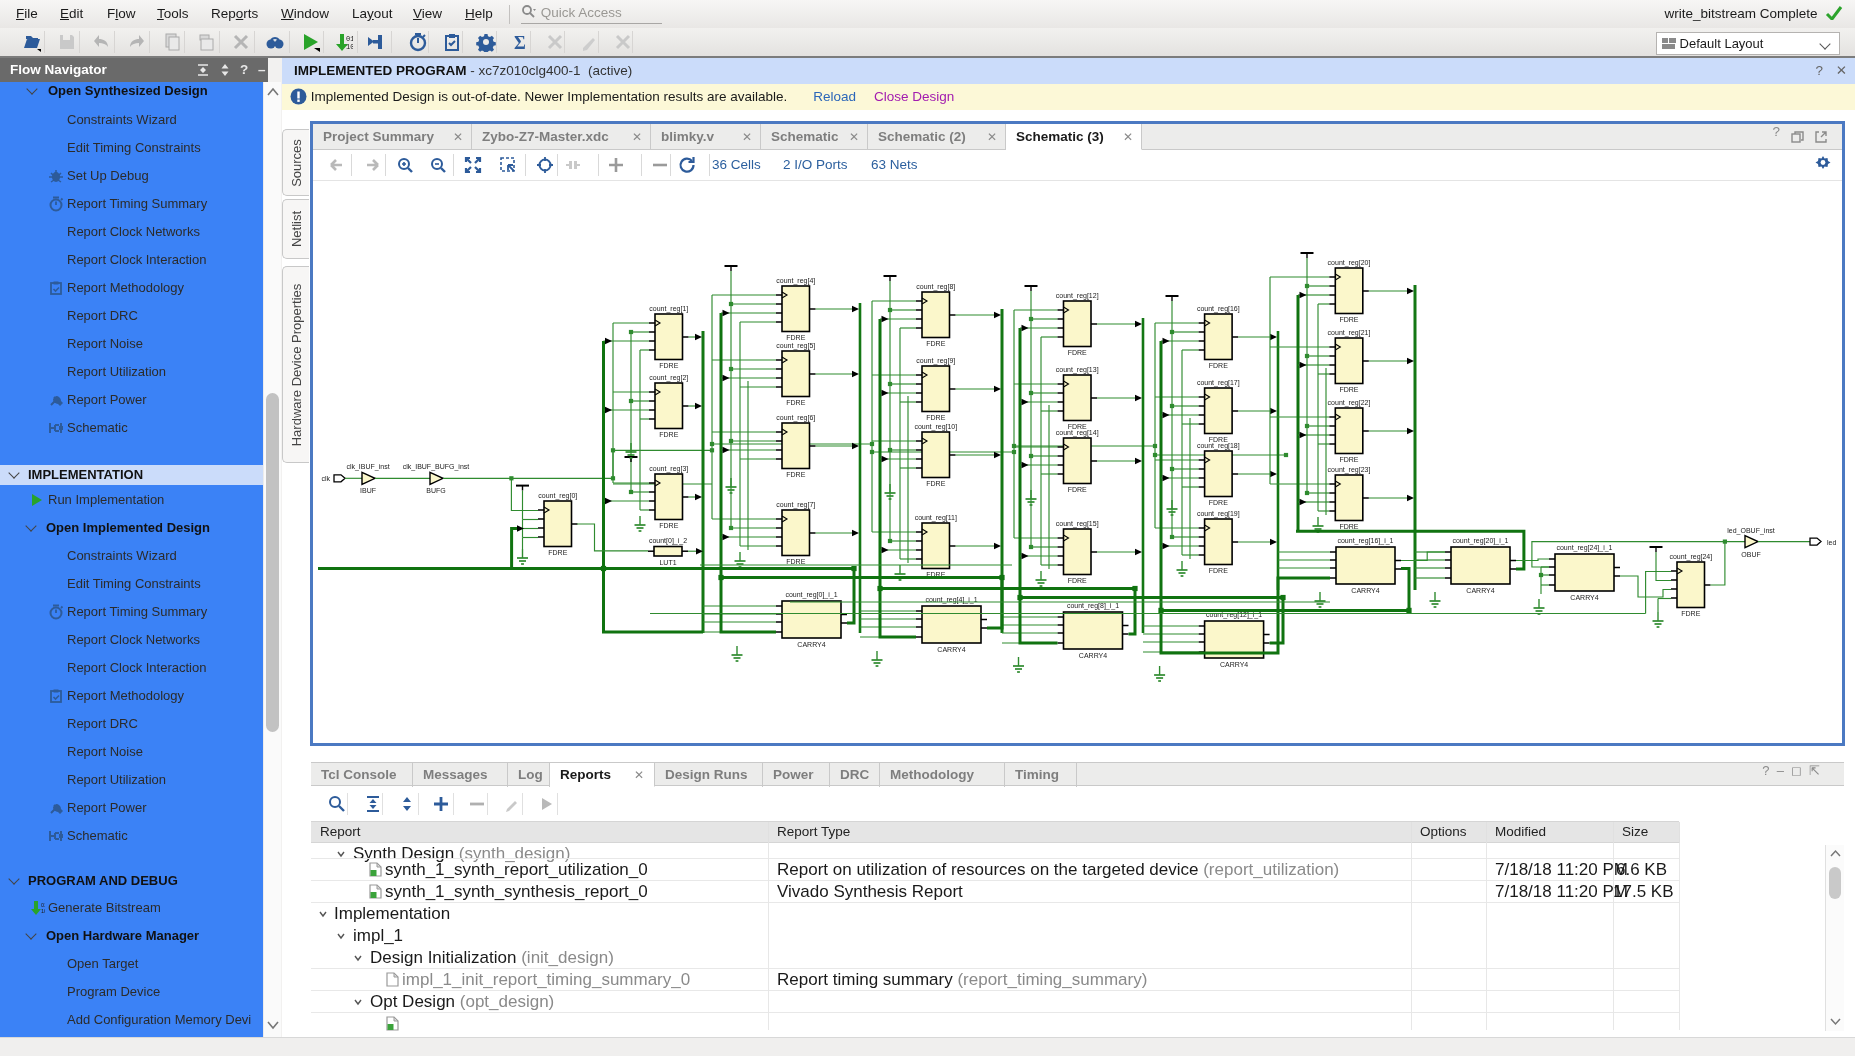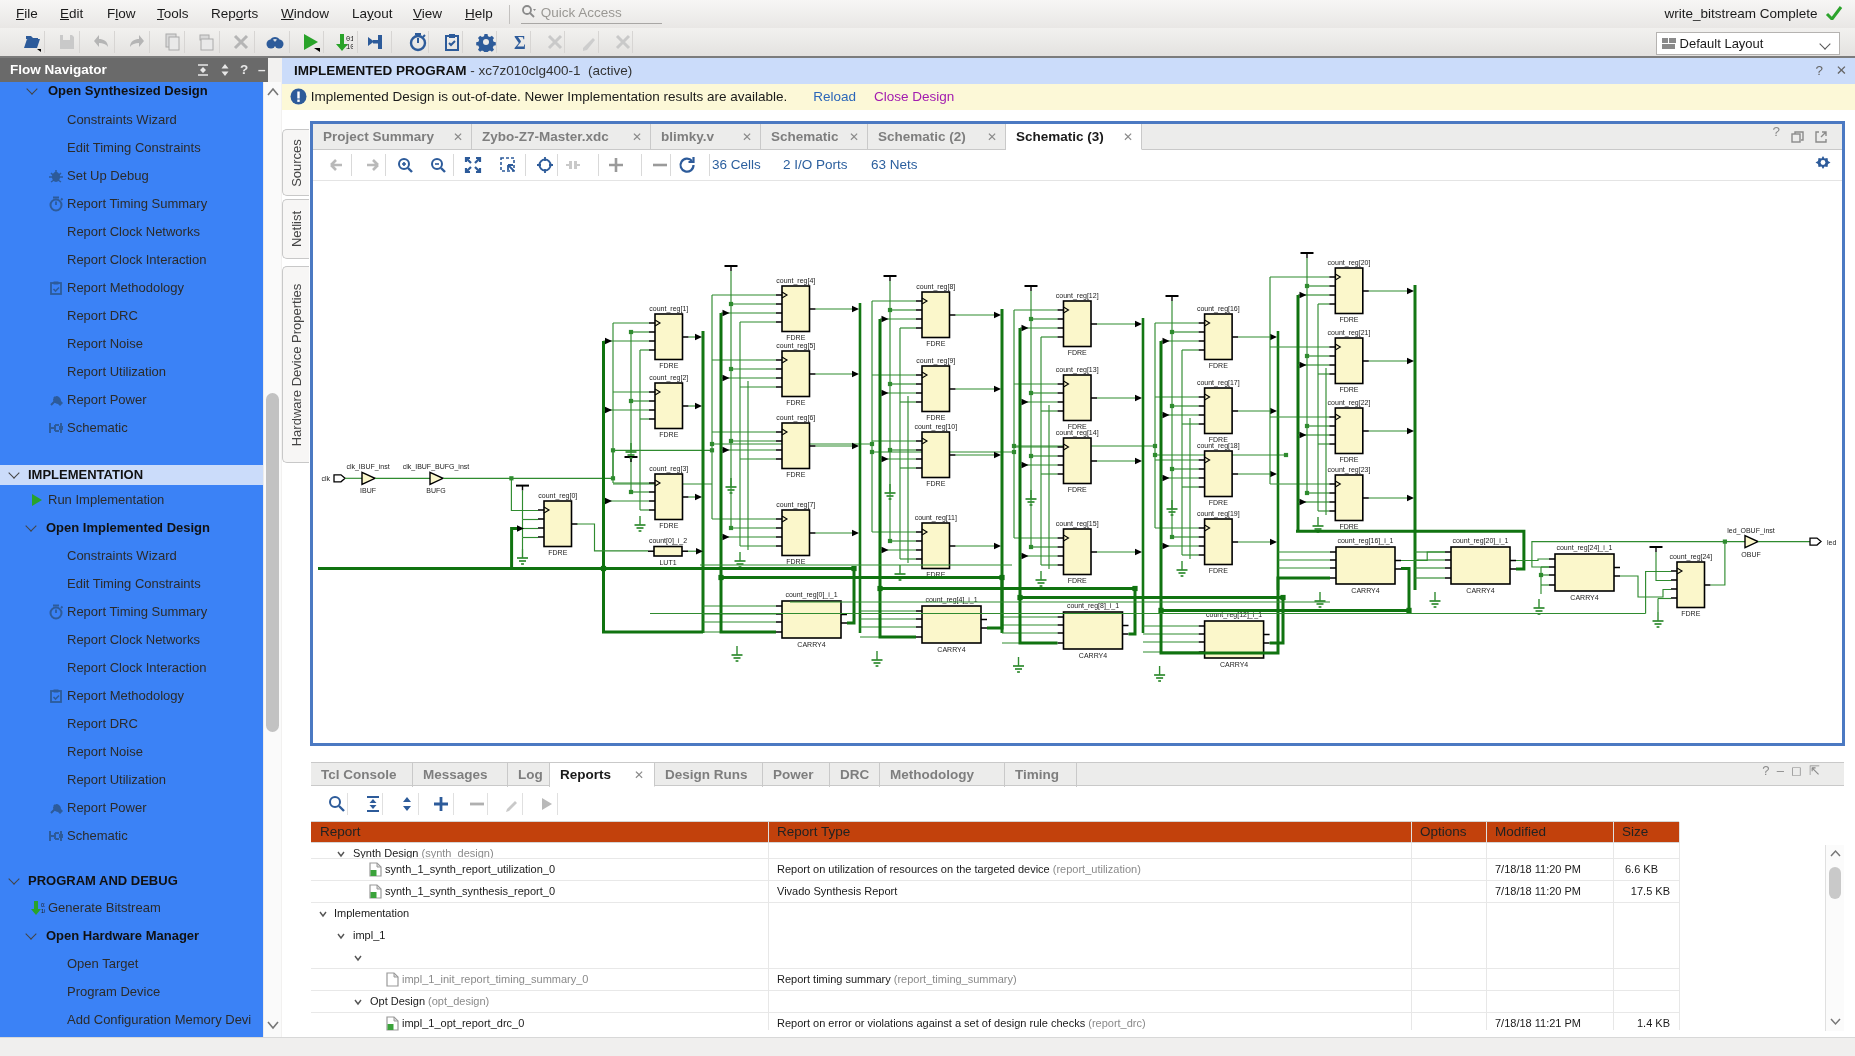--- a/index.html
+++ b/index.html
@@ -33,23 +33,23 @@
 #etabs{left:0;top:0;width:1529px;height:26px;background:#ececeb;border-bottom:1px solid #c9c9c9;position:absolute;font-size:13.5px;font-weight:bold;color:#7e7e7e;}
 .etab{position:absolute;top:0;height:26px;line-height:26px;border-right:1px solid #c9c9c9;}
 .etab .x{font-weight:normal;color:#8a8a8a;font-size:12px;}
 #etoolbar{left:0;top:26px;width:1529px;height:31px;background:#fff;position:absolute;border-bottom:1px solid #e4e4e4;}
 .bluetxt{color:#2b5f9e;font-size:13.5px;}
 
 #bpanel{left:311px;top:762px;width:1533px;height:268px;background:#fff;position:absolute;}
 #btabs{left:0;top:0;width:1533px;height:24px;background:#ececeb;border-top:1px solid #c9c9c9;border-bottom:1px solid #c9c9c9;position:absolute;font-size:13.5px;font-weight:bold;color:#7e7e7e;}
 .btab{position:absolute;top:0;height:24px;line-height:24px;border-right:1px solid #c9c9c9;}
 #btoolbar{position:absolute;left:0;top:25px;width:1533px;height:34px;background:#fff;}
-#bheader{position:absolute;left:0;top:59px;width:1368px;height:22px;background:#c2410c;border-top:1px solid #d5d5d5;border-bottom:1px solid #d5d5d5;font-size:13.5px;color:#222;}
+#bheader{position:absolute;left:0;top:59px;width:1368px;height:22px;background:#e5e5e5;border-top:1px solid #d5d5d5;border-bottom:1px solid #d5d5d5;font-size:13.5px;color:#222;}
 .bcol{position:absolute;border-left:1px solid #e0e0e0;height:22px;}
-#brows{position:absolute;left:0;top:81px;width:1368px;height:187px;font-size:11px;color:#1a1a1a;}
+#brows{position:absolute;left:0;top:81px;width:1368px;height:187px;font-size:17px;color:#1a1a1a;}
 .brow{position:absolute;height:21.7px;line-height:21.7px;white-space:nowrap;}
 .grey{color:#8a8a8a;}
 .rowline{position:absolute;left:0;width:1368px;height:1px;background:#e8e8e8;}
 #bscroll{position:absolute;left:1514px;top:83px;width:19px;height:186px;background:#fbfbfb;border-left:1px solid #e0e0e0;}
 
 #statusbar{left:0;top:1037px;width:1855px;height:19px;background:#f0efee;border-top:1px solid #d8d8d8;}
 .icon{position:absolute;}
 </style></head>
 <body>
 <div class="abs" style="left:282px;top:110px;width:1573px;height:927px;background:#fff"></div>
@@ -1254,44 +1254,40 @@
       </div>
 <svg class="icon" style="left:7px;top:66px" width="10" height="10" viewBox="0 0 10 10">
         <path d="M2 3 l3 4 3-4" stroke="#555" stroke-width="1.4" fill="none"></path>
       </svg>
 <div class="brow" style="left:0;top:82px;width:1368px">
         <span style="position:absolute;left:42px">impl_1</span>
       </div>
 <svg class="icon" style="left:25px;top:88px" width="10" height="10" viewBox="0 0 10 10">
         <path d="M2 3 l3 4 3-4" stroke="#555" stroke-width="1.4" fill="none"></path>
       </svg>
+<div class="brow" style="left:0;top:104px;width:1368px">
+        <span style="position:absolute;left:59px">Design Initialization <span class="grey">(init_design)</span></span>
+      </div>
 <svg class="icon" style="left:42px;top:110px" width="10" height="10" viewBox="0 0 10 10">
         <path d="M2 3 l3 4 3-4" stroke="#555" stroke-width="1.4" fill="none"></path>
       </svg>
 <div class="brow" style="left:0;top:126px;width:1368px">
         <span style="position:absolute;left:91px"><span class="grey">impl_1_init_report_timing_summary_0</span></span>
         <span style="position:absolute;left:466px">Report timing summary <span class="grey">(report_timing_summary)</span></span>
       </div>
 <svg class="icon" style="left:75px;top:129px" width="13" height="15" viewBox="0 0 13 15">
         <path d="M1 1 h7 l4 4 v9 h-11 z" fill="#fff" stroke="#9a9a9a" stroke-width="1.2"></path>
         <path d="M8 1 l4 4 h-4 z" fill="#d9d9d9" stroke="#9a9a9a" stroke-width="1"></path>
       </svg>
 <div class="brow" style="left:0;top:148px;width:1368px">
         <span style="position:absolute;left:59px">Opt Design <span class="grey">(opt_design)</span></span>
       </div>
 <svg class="icon" style="left:42px;top:154px" width="10" height="10" viewBox="0 0 10 10">
         <path d="M2 3 l3 4 3-4" stroke="#555" stroke-width="1.4" fill="none"></path>
       </svg>
-<div class="brow" style="left:0;top:170px;width:1368px">
-        <span style="position:absolute;left:91px">impl_1_opt_report_drc_0</span>
-        <span style="position:absolute;left:466px">Report on error or violations against a set of design rule checks <span class="grey">(report_drc)</span></span>
-        <span style="position:absolute;left:1184px">7/18/18 11:21 PM</span>
-        <span style="position:absolute;right:8px;width:0"></span>
-        <span style="position:absolute;left:1302px;width:57px;text-align:right">1.4 KB</span>
-      </div>
 <svg class="icon" style="left:75px;top:173px" width="13" height="15" viewBox="0 0 13 15">
         <path d="M1 1 h7 l4 4 v9 h-11 z" fill="#fff" stroke="#9a9a9a" stroke-width="1.2"></path>
         <path d="M8 1 l4 4 h-4 z" fill="#d9d9d9" stroke="#9a9a9a" stroke-width="1"></path>
         <rect x="1.5" y="8" width="6" height="6" fill="#3ba33b"></rect>
       </svg>
 <div class="rowline" style="top:15px"></div>
 <div class="rowline" style="top:37px"></div>
 <div class="rowline" style="top:59px"></div>
 <div class="rowline" style="top:125px"></div>
 <div class="rowline" style="top:147px"></div>

